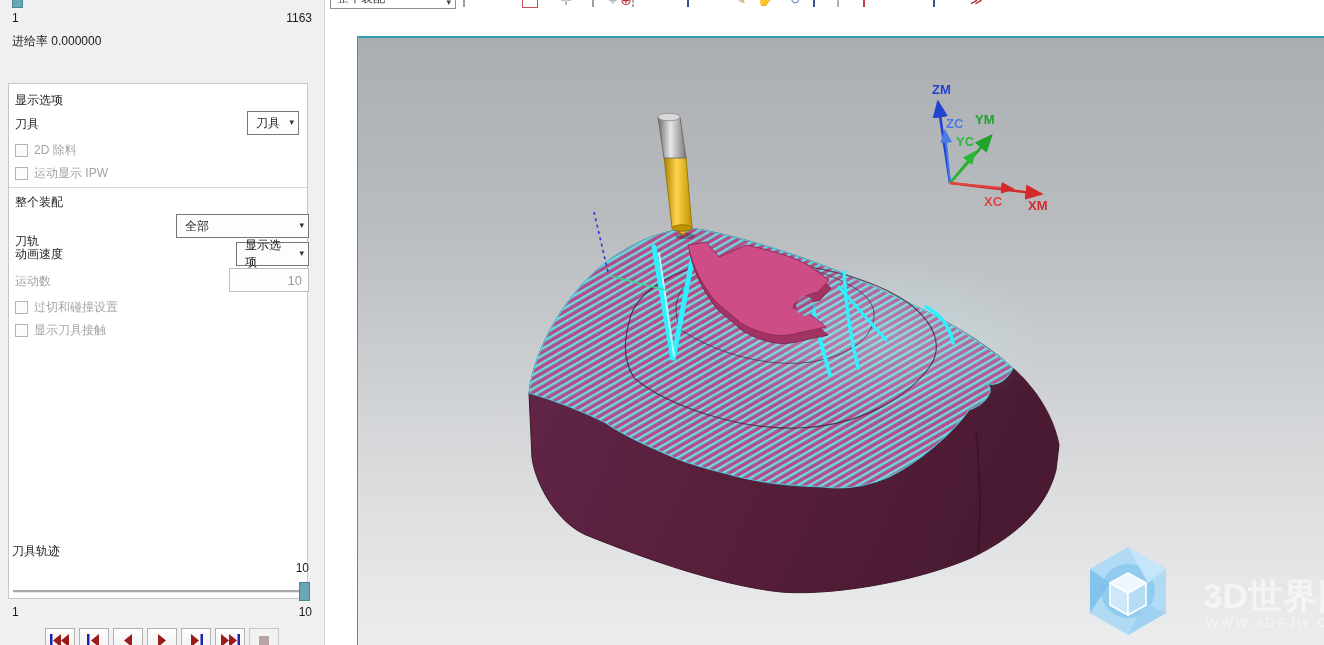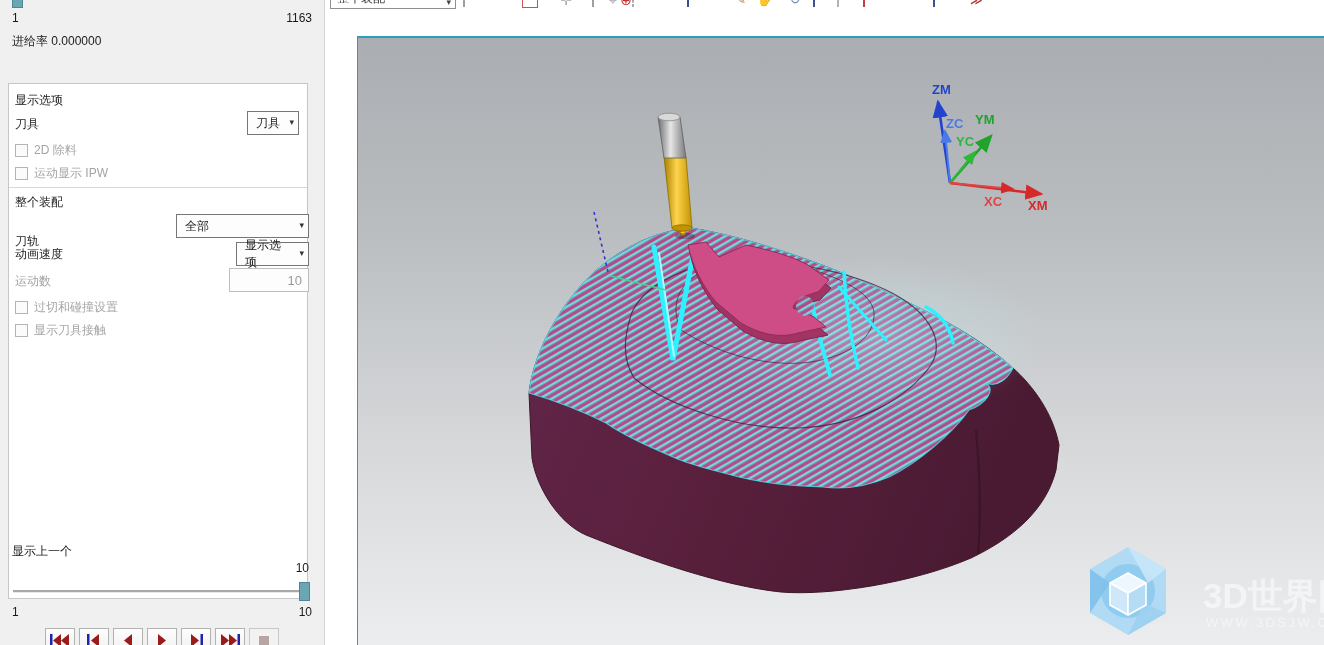--- a/index.html
+++ b/index.html
@@ -160,21 +160,21 @@
         <span class="cb-box"></span>
         <span class="cb-text">过切和碰撞设置</span>
       </div>
       <div class="cb-row dis" style="top:238px">
         <span class="cb-box"></span>
         <span class="cb-text">显示刀具接触</span>
       </div>
 
     </div>
 
-    <div class="anim-label">显示上一个</div>
+    <div class="anim-label">刀具轨迹</div>
     <div class="spd-cur">10</div>
     <div class="spd-track"></div>
     <div class="spd-handle"></div>
     <div class="spd-min">1</div>
     <div class="spd-max">10</div>
 
     <div class="pb-row">
       <div class="pb-btn">
         <svg width="20" height="13">
             <rect x="0" y="0" width="2.5" height="13" fill="#2222aa"></rect>

